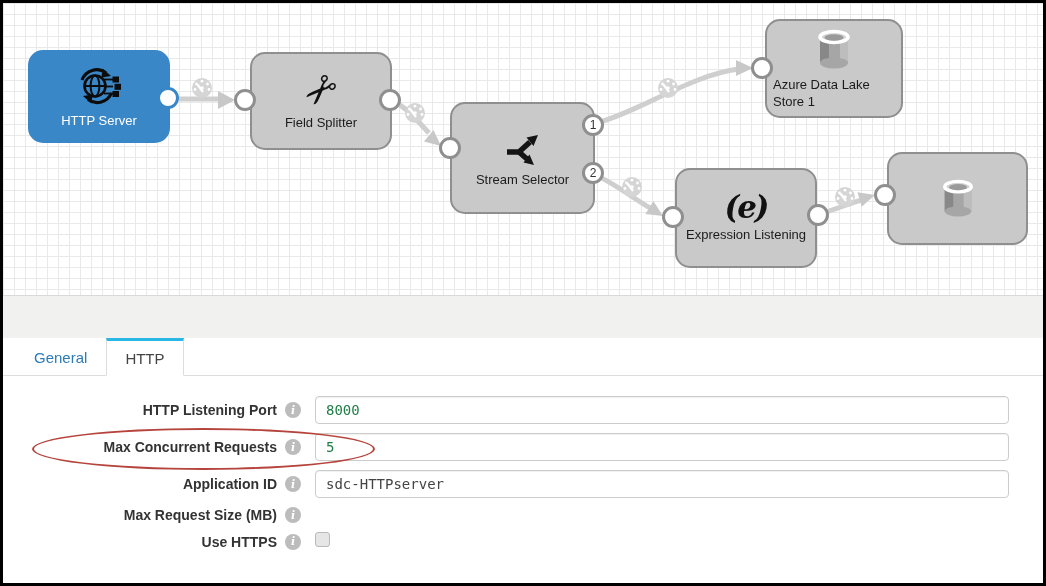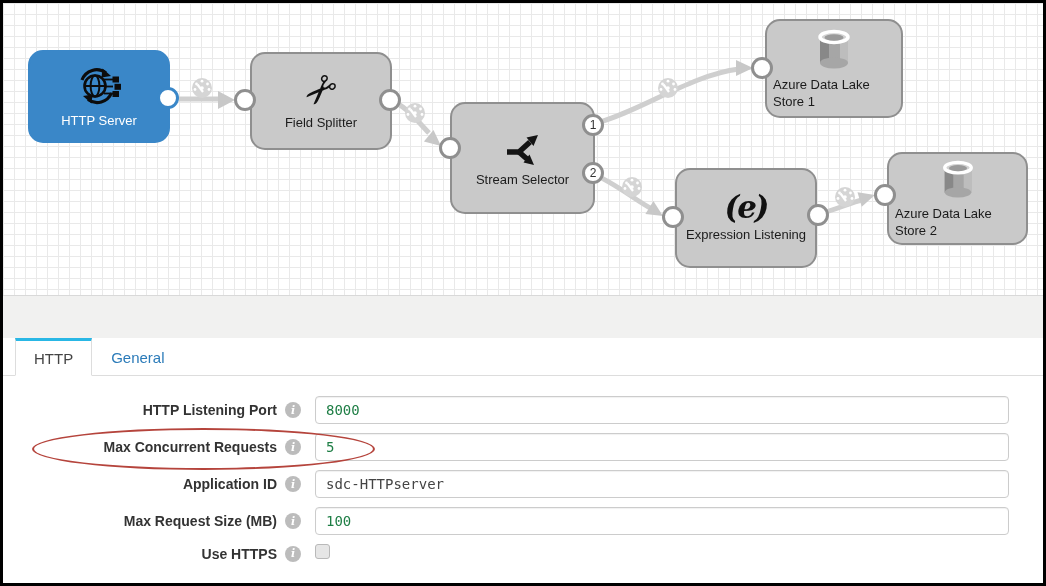--- a/index.html
+++ b/index.html
@@ -158,21 +158,20 @@
       <div class="nicon">
         <svg width="38" height="44" viewBox="0 0 40 46">
           <rect x="6" y="10" width="28" height="26" fill="#a6a6a6"></rect>
           <rect x="6" y="10" width="9" height="26" fill="#888"></rect>
           <rect x="26" y="10" width="8" height="26" fill="#bdbdbd"></rect>
           <ellipse cx="20" cy="36" rx="14" ry="5.5" fill="#a6a6a6"></ellipse>
           <ellipse cx="20" cy="10" rx="14" ry="5.5" fill="#d2d2d2" stroke="#fff" stroke-width="3.5"></ellipse>
           <ellipse cx="20" cy="10.5" rx="9.5" ry="3.2" fill="#9a9a9a"></ellipse>
         </svg>
       </div>
-      <div class="nlabel">Azure Data Lake Store 2</div>
     </div>
 
     <div class="port blue" style="left:154px;top:84px"></div>
     <div class="port" style="left:231px;top:86px"></div>
     <div class="port" style="left:376px;top:86px"></div>
     <div class="port" style="left:436px;top:134px"></div>
     <div class="port" style="left:579px;top:111px">
       <span>1</span>
     </div>
     <div class="port" style="left:579px;top:159px">
@@ -182,22 +181,22 @@
     <div class="port" style="left:659px;top:203px"></div>
     <div class="port" style="left:804px;top:201px"></div>
     <div class="port" style="left:871px;top:181px"></div>
   </div>
 
   <div class="strip"></div>
 
   <div class="panel">
 
     <div class="tabs">
+      <div class="tab">General</div>
       <div class="tab active">HTTP</div>
-      <div class="tab">General</div>
     </div>
 
     <div class="form">
 
       <div class="row">
         <div class="flabel">HTTP Listening Port</div>
         <div class="finfo">i</div>
         <div class="fctrl">
             <input class="val" value="8000" style="">
           </div>
@@ -216,23 +215,20 @@
         <div class="flabel">Application ID</div>
         <div class="finfo">i</div>
         <div class="fctrl">
             <input class="val str" value="sdc-HTTPserver" style="">
           </div>
       </div>
 
       <div class="row">
         <div class="flabel">Max Request Size (MB)</div>
         <div class="finfo">i</div>
-        <div class="fctrl">
-            <input class="val" value="100" style="">
-          </div>
       </div>
 
       <div class="row">
         <div class="flabel">Use HTTPS</div>
         <div class="finfo">i</div>
         <div class="fctrl"><input type="checkbox" class="cbx" style=""></div>
       </div>
 
     </div>
   </div>

